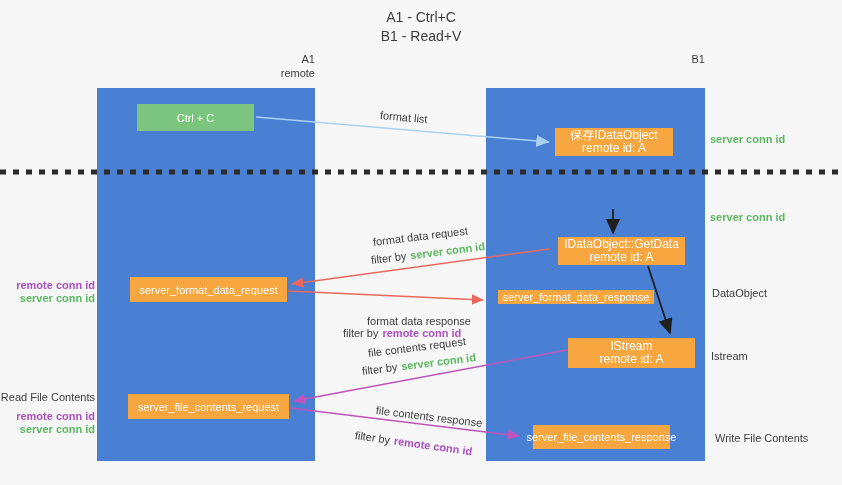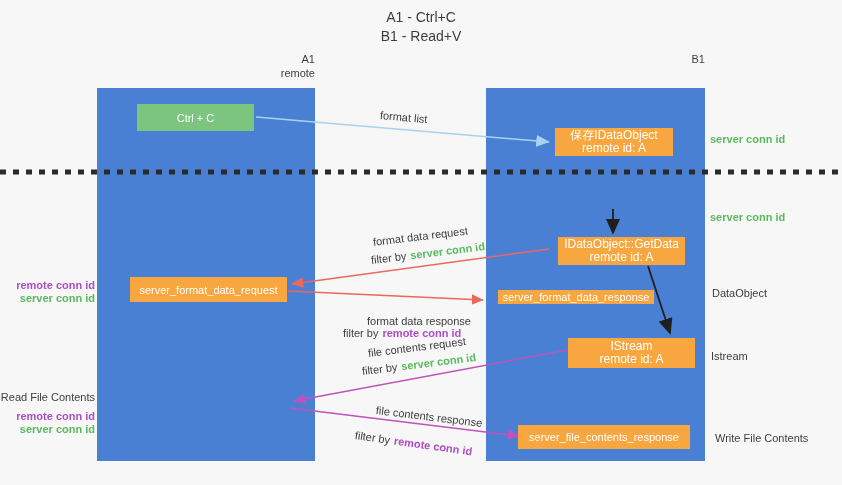--- a/index.html
+++ b/index.html
@@ -97,22 +97,25 @@
 
   <div class="node orange" style="left:498px; top:290px; width:156px; height:14px;">
     <div>server_format_data_response</div>
   </div>
 
   <div class="node orange two" style="left:568px; top:338px; width:127px; height:30px;">
     <div>IStream</div>
     <div>remote id: A</div>
   </div>
 
+  <div class="node orange" style="left:128px; top:394px; width:161px; height:25px;">
+    <div>server_file_contents_request</div>
+  </div>
 
-  <div class="node orange" style="left:518px; top:425px; width:172px; height:24px;justify-content:center;">
+  <div class="node orange" style="left:533px; top:425px; width:137px; height:24px;justify-content:center;">
     <div>server_file_contents_response</div>
   </div>
 
   <div class="ann" style="left:380px; top:109px; transform:rotate(5deg); transform-origin:left center;">format list</div>
 
   <div class="ann green-t" style="left:710px; top:133px;">server conn id</div>
 
   <div class="ann green-t" style="left:710px; top:211px;">server conn id</div>
 
   <div class="ann" style="left:712px; top:245px;margin-top:42px;">DataObject</div>

